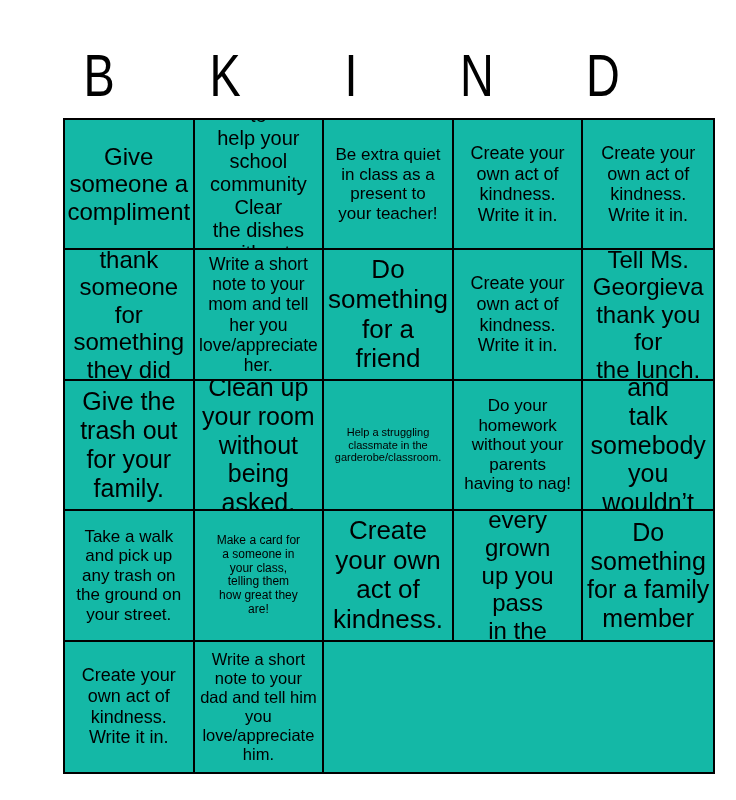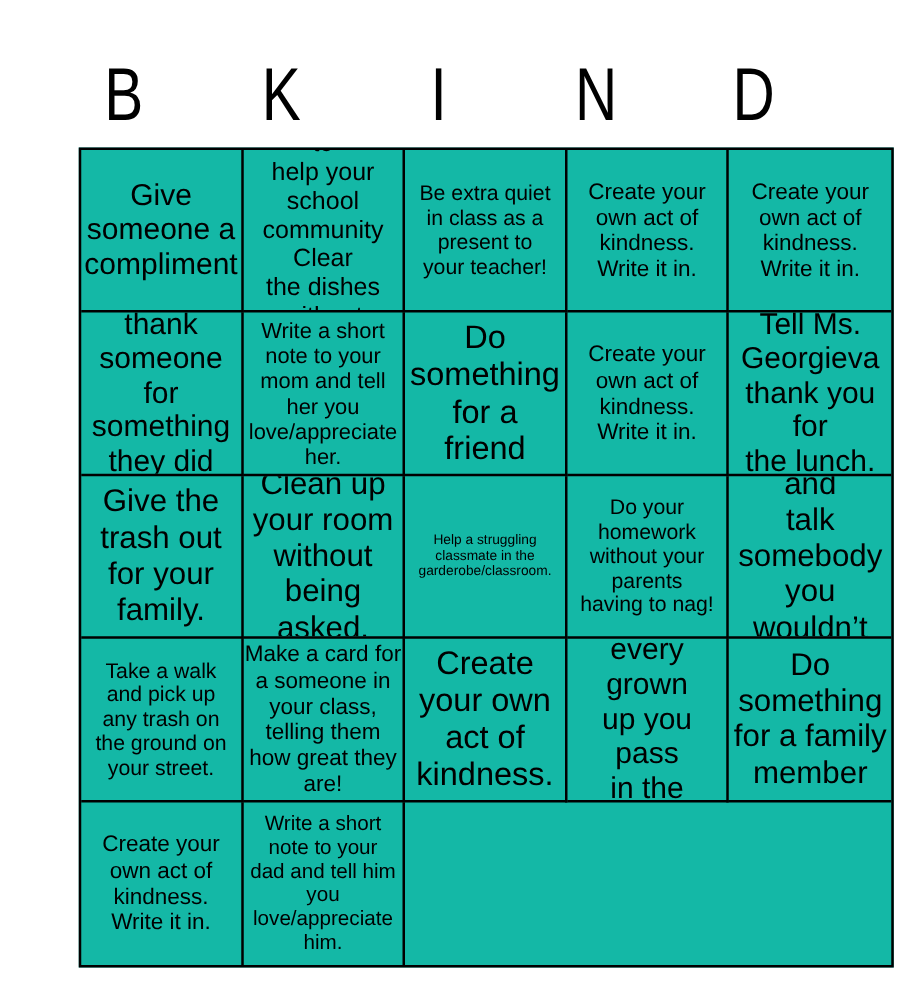--- a/index.html
+++ b/index.html
@@ -62,21 +62,21 @@
   .cell:nth-child(n+21) { border-bottom: none; }
   .cell-text {
     white-space: pre-line;
     text-align: center;
     line-height: 1.15;
   }
   
   .fs12h { font-size: 11px; }
   .fs15  { font-size: 20px; }
   .fs16h { font-size: 16.5px; }
-  .fs17  { font-size: 18px; }
+  .fs17  { font-size: 12px; }
   .fs17h { font-size: 17.5px; }
   .fs19  { font-size: 17px; }
   .fs19h { font-size: 17px; }
   .fs20  { font-size: 24px; }
   .fs21  { font-size: 25px; }
   .fs23  { font-size: 18px; }
   .fs24  { font-size: 24px; }
   .fs25  { font-size: 25px; }
   .fs26  { font-size: 26px; }
   .fs36  { font-size: 36px; }

